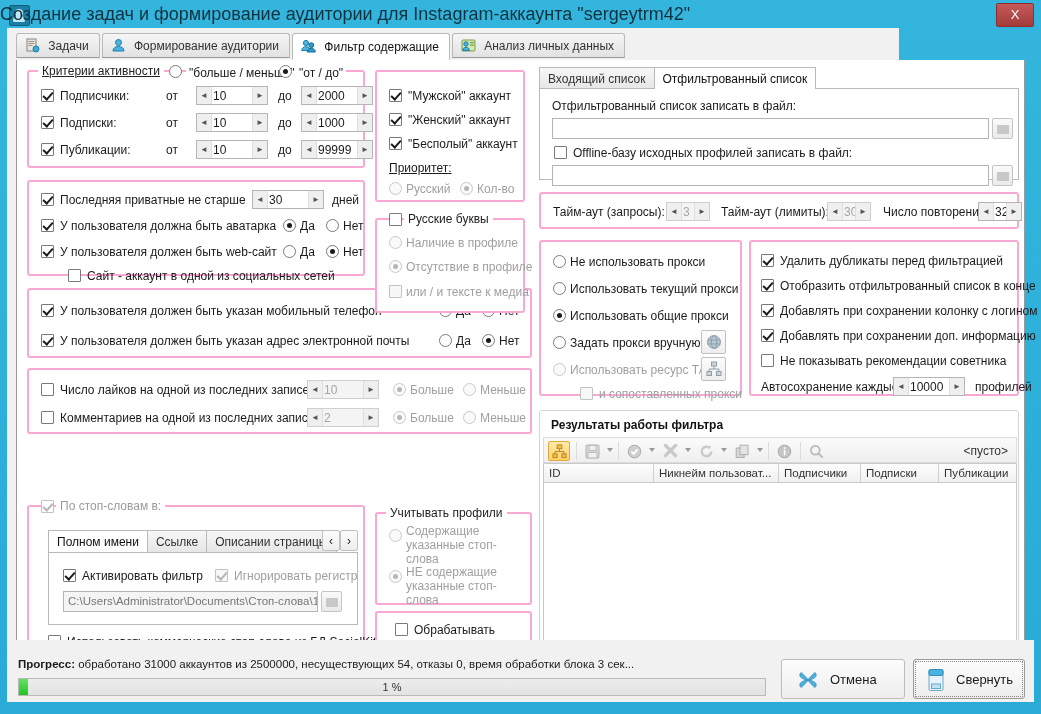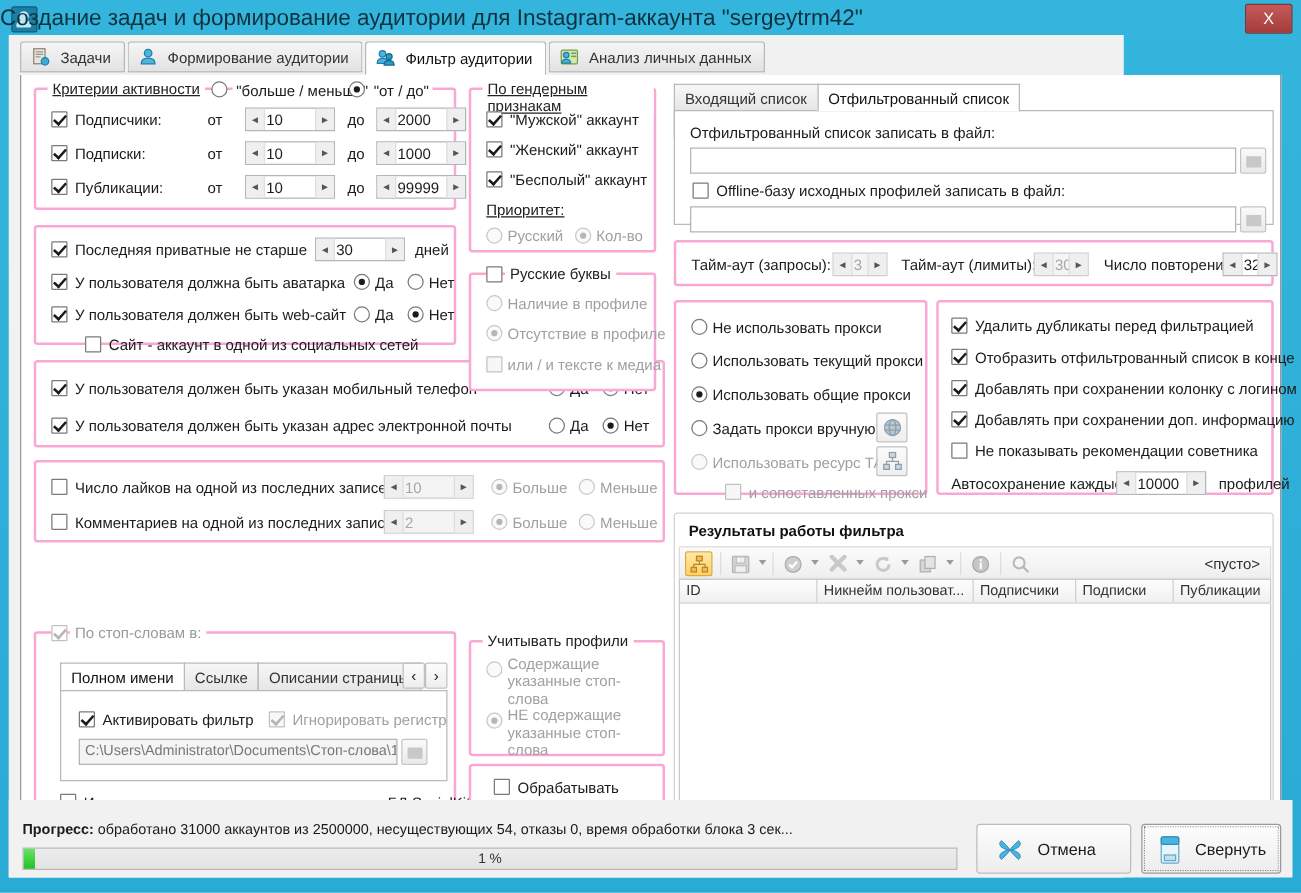--- a/index.html
+++ b/index.html
@@ -156,21 +156,21 @@
       </div>
       <div class="ttab active">
         <span class="ico">
           <svg width="15" height="15" viewBox="0 0 15 15">
               <circle cx="5" cy="4" r="2.6" fill="#4eb3e0" stroke="#1c7fa8"></circle>
               <path d="M0.7 11.6c0-2.6 2-3.9 4.3-3.9s4.3 1.3 4.3 3.9z" fill="#4eb3e0" stroke="#1c7fa8"></path>
               <circle cx="10.3" cy="6.2" r="2.4" fill="#2d9bcc" stroke="#146a8e"></circle>
               <path d="M6.3 13c0-2.4 1.8-3.6 4-3.6s4 1.2 4 3.6z" fill="#2d9bcc" stroke="#146a8e"></path>
             </svg>
         </span>
-        <span>Фильтр аудитории</span>
+        <span>Фильтр содержащие</span>
       </div>
       <div class="ttab">
         <span class="ico">
           <svg width="15" height="15" viewBox="0 0 15 15">
               <rect x="1" y="2" width="13" height="11" rx="1" fill="#cfe9a8" stroke="#7a9a52"></rect>
               <circle cx="5" cy="6" r="2.2" fill="#4eb3e0" stroke="#1c7fa8"></circle>
               <path d="M1.6 12.4c0-2 1.6-3 3.4-3s3.4 1 3.4 3z" fill="#4eb3e0" stroke="#1c7fa8"></path>
               <rect x="9" y="4" width="4" height="1.2" fill="#7a9a52"></rect>
               <rect x="9" y="6.5" width="4" height="1.2" fill="#7a9a52"></rect>
             </svg>
@@ -324,21 +324,20 @@
           <div class="lbl dim" style="left:185px;top:16px;">Игнорировать регистр</div>
           <div class="ti dis" style="left:14px;top:38px;width:255px;">C:\Users\Administrator\Documents\Стоп-слова\1726</div>
           <div class="browse" style="left:272px;top:38px;"></div>
         </div>
 
         <div class="cb" style="left:19px;top:128px;"></div>
         <div class="lbl" style="left:38px;top:128px;">Использовать коммерческие стоп-слова из БД SocialKit</div>
       </div>
 
       <div class="gb" style="left:358px;top:10px;width:150px;height:132px;">
-        <div class="gb-title u">По гендерным признакам</div>
         <div class="cb on" style="left:12px;top:17px;"></div>
         <div class="lbl" style="left:31px;top:17px;">"Мужской" аккаунт</div>
         <div class="cb on" style="left:12px;top:41px;"></div>
         <div class="lbl" style="left:31px;top:41px;">"Женский" аккаунт</div>
         <div class="cb on" style="left:12px;top:65px;"></div>
         <div class="lbl" style="left:31px;top:65px;">"Бесполый" аккаунт</div>
         <div class="lbl u" style="left:12px;top:89px;">Приоритет:</div>
         <div class="rb dis" style="left:12px;top:110px;"></div>
         <div class="lbl dim" style="left:29px;top:110px;">Русский</div>
         <div class="rb dis on" style="left:83px;top:110px;"></div>

